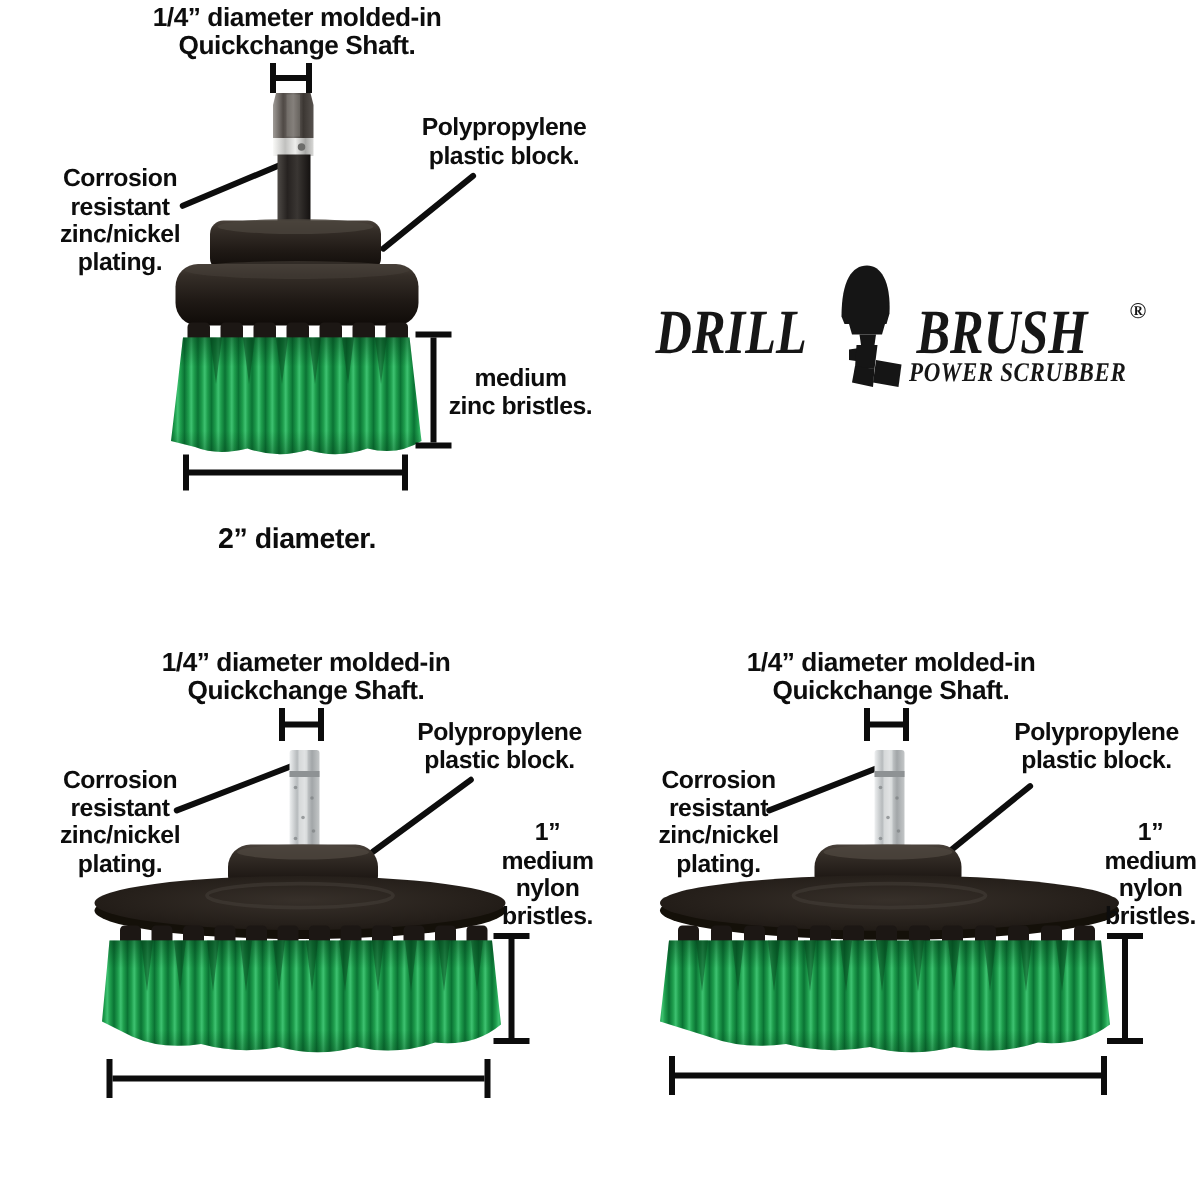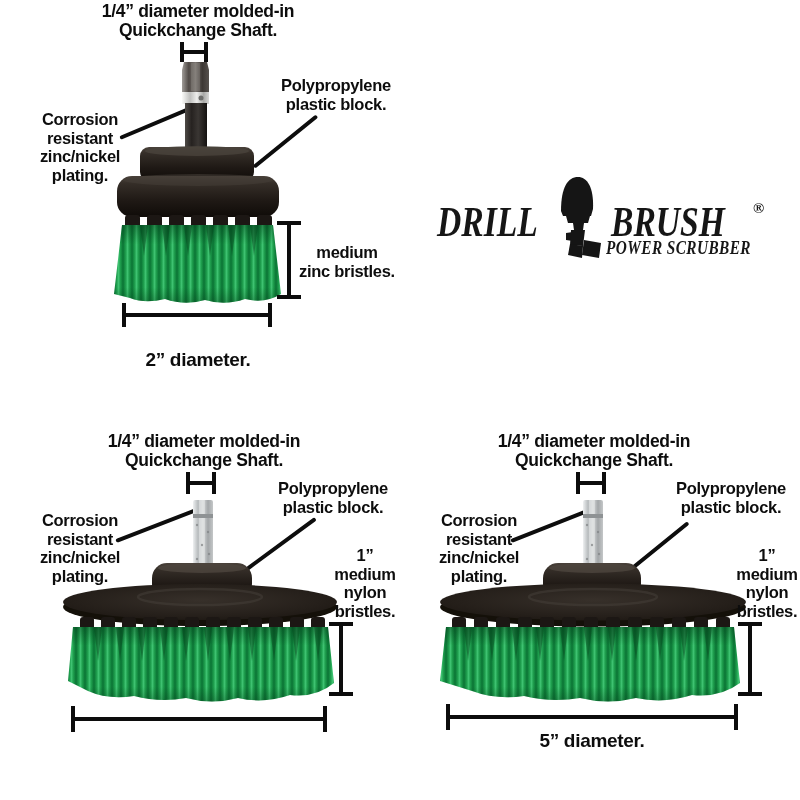--- a/index.html
+++ b/index.html
@@ -340,14 +340,13 @@
 
   <div class="lbl" style="left:707px;top:546px;width:120px;">
     <div>1”</div>
     <div>medium</div>
     <div>nylon</div>
     <div>bristles.</div>
   </div>
   <div class="vbracket" style="left:738px;top:622px;width:24px;height:66px;"></div>
 
   <div class="hbracket" style="left:446px;top:704px;width:284px;height:26px;"></div>
-  <div class="lbl lbl-dia" style="left:512px;top:731px;width:160px;">5” diameter.</div>
 </section>
 
 </body></html>

